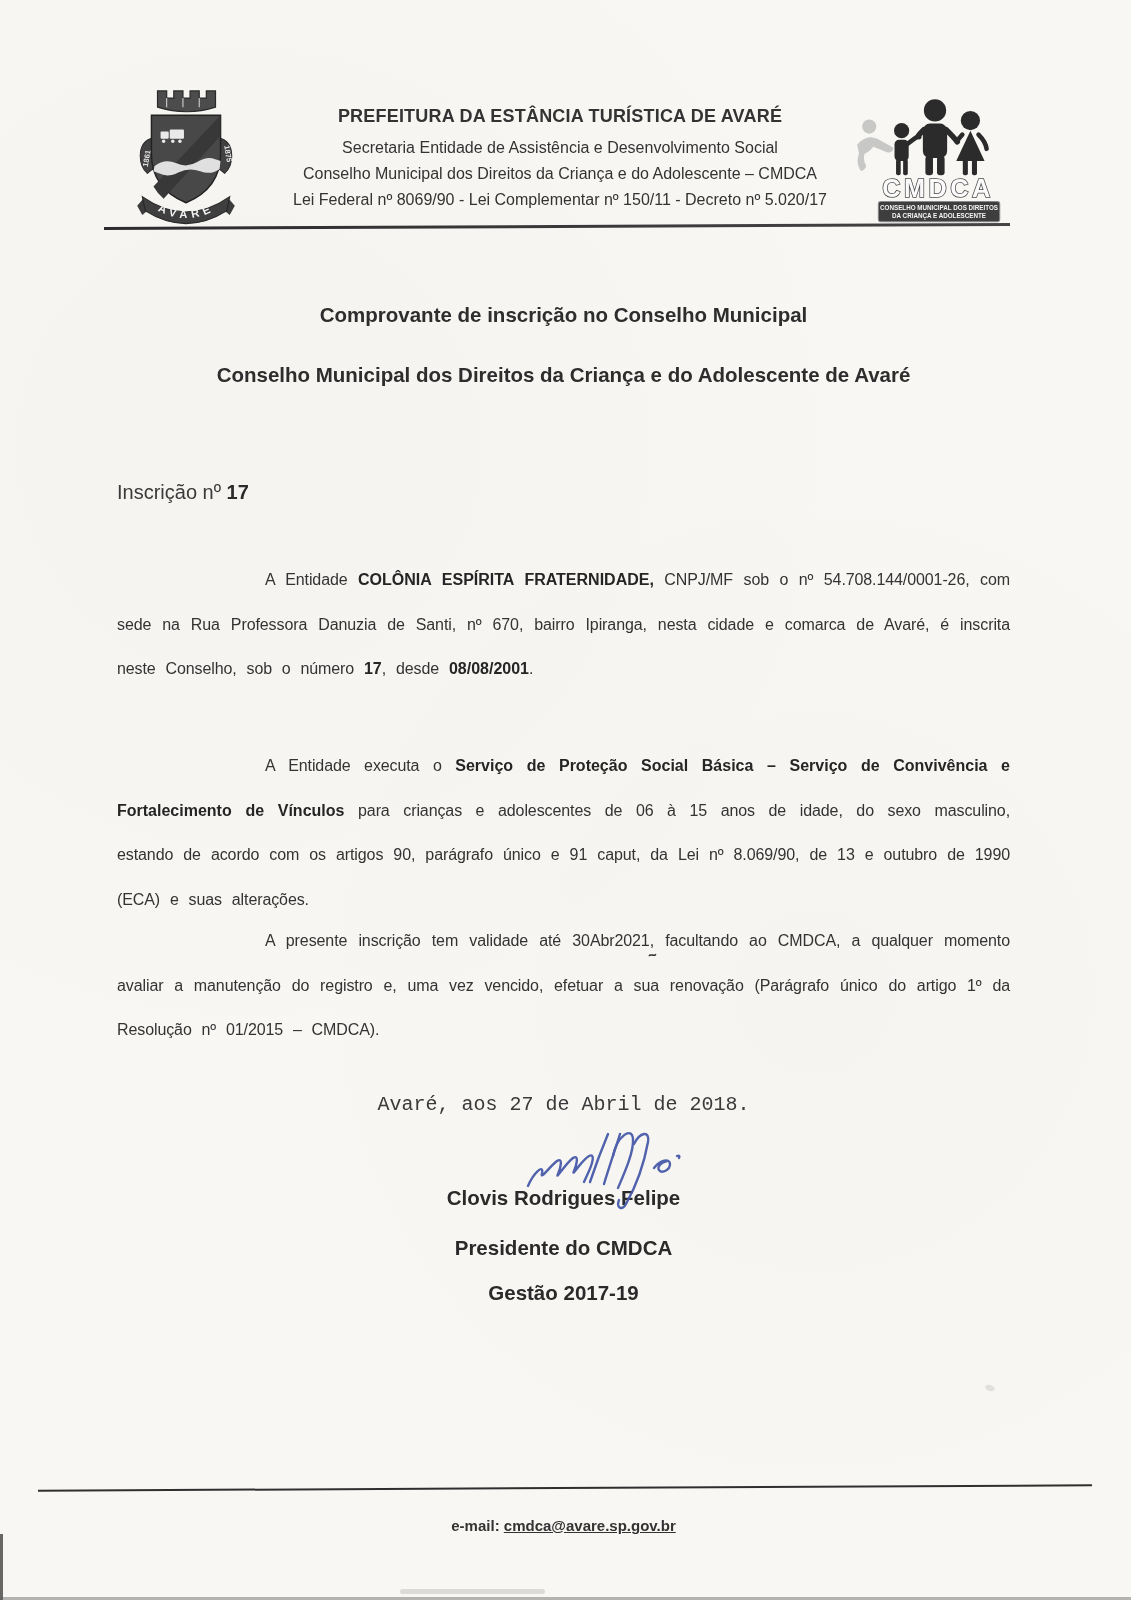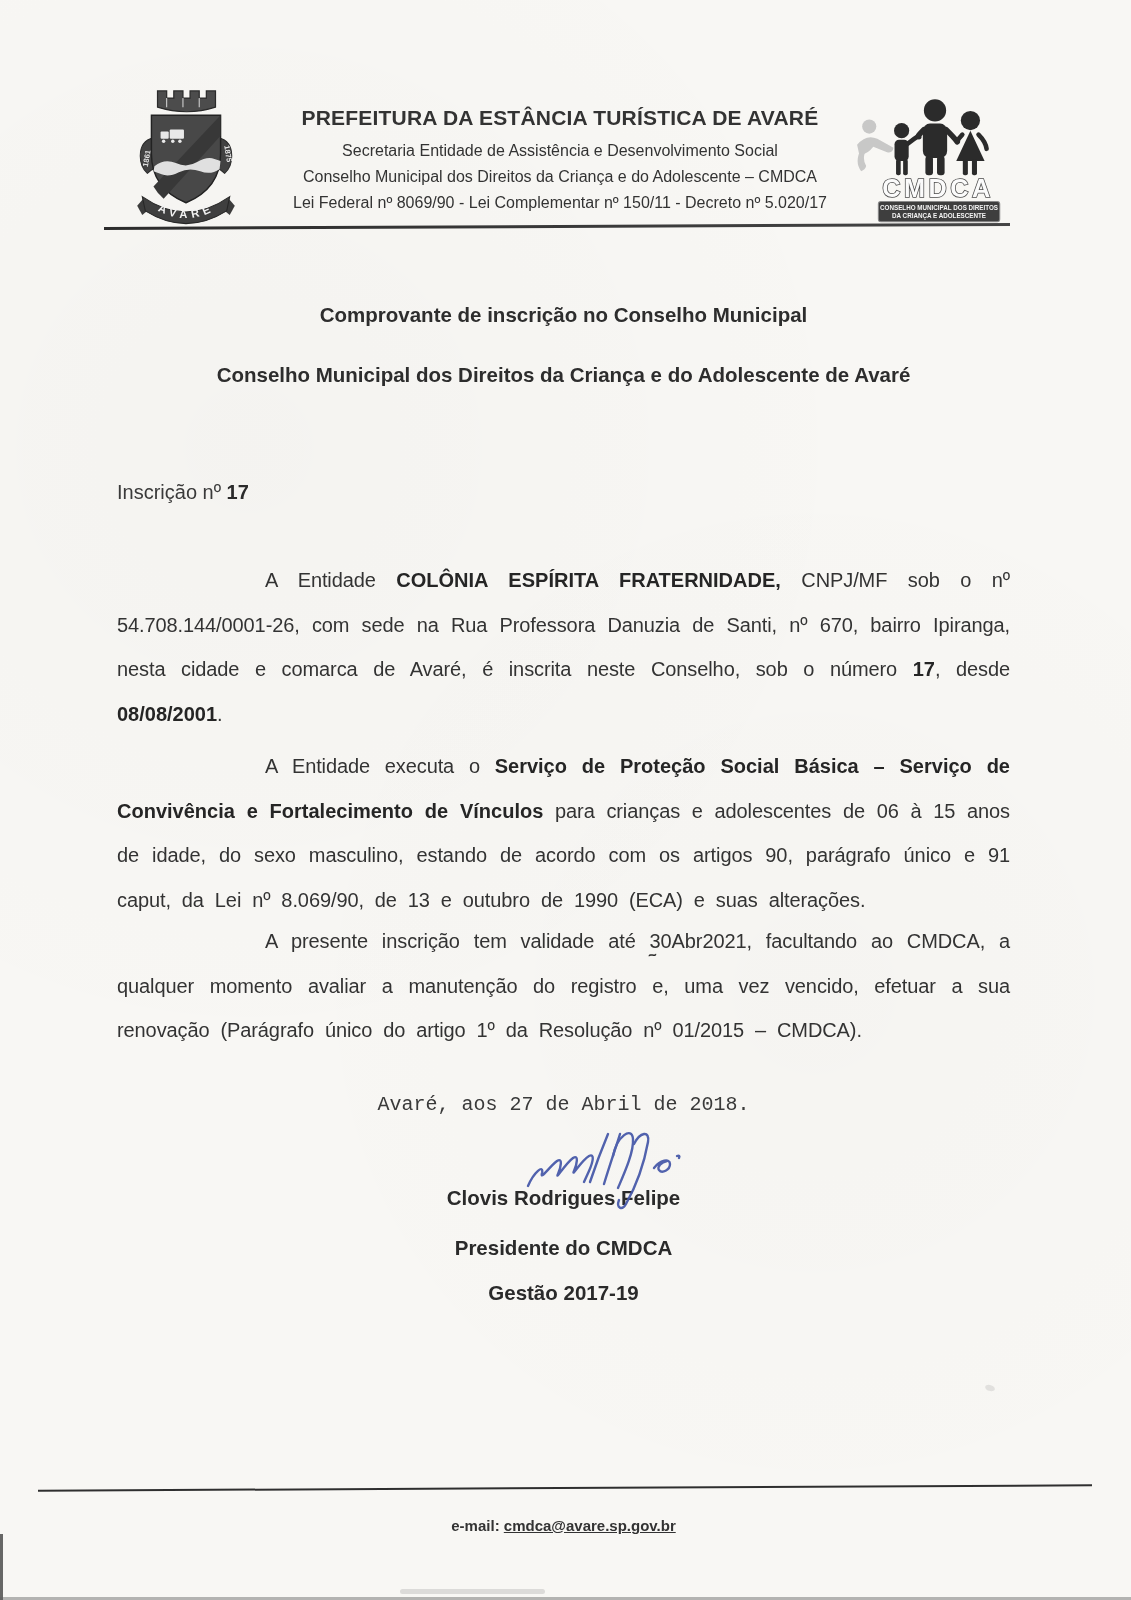--- a/index.html
+++ b/index.html
@@ -13,35 +13,35 @@
       radial-gradient(circle at 72% 62%, rgba(0,0,0,0.012), transparent 45%),
       #f8f7f4;
     overflow:hidden;
     font-family:"Liberation Sans","DejaVu Sans",sans-serif;
     color:#2e2e2e;
   }
   
   .crest-svg { position:absolute; left:126px; top:84px; width:120px; height:146px; }
   .logo-svg  { position:absolute; left:849px; top:96px; width:172px; height:128px; }
   .header-text { position:absolute; left:235px; top:106px; width:650px; text-align:center; color:#333; }
-  .header-text .h1 { font-weight:bold; font-size:21px; letter-spacing:.2px; margin-bottom:8px; }
+  .header-text .h1 { font-weight:bold; font-size:18px; letter-spacing:.2px; margin-bottom:8px; }
   .header-text .h2 { font-size:16px; line-height:26px; }
   .header-rule { position:absolute; left:104px; top:225px; width:906px; height:2.6px;
     background:linear-gradient(to right,#2c2c2c,#454545); transform:rotate(-0.25deg); }
   
   .title { position:absolute; left:117px; width:893px; text-align:center;
     font-weight:bold; font-size:20.5px; color:#2d2d2d; }
   .title1 { top:303px; }
   .title2 { top:363px; }
   .inscription { position:absolute; left:117px; top:481px; width:893px;
     text-align:left; font-size:20px; color:#3a3a3a; }
   .inscription b { color:#2b2b2b; }
   
   .para { position:absolute; left:117px; width:893px;
-    font-size:20px; line-height:44.5px; text-align:justify; text-indent:148px;
+    font-size:16px; line-height:44.5px; text-align:justify; text-indent:148px;
     word-spacing:5.5px; letter-spacing:-0.1px; color:#333; }
   .para b { color:#252525; letter-spacing:0; }
   .p1 { top:558px; }
   .p2 { top:744px; }
   .p3 { top:919px; }
   .tilde-mark { position:absolute; left:648px; top:946px; font-size:15px; font-weight:bold;
     color:#2c2c2c; transform:rotate(-10deg); }
   
   .center-line { position:absolute; left:117px; width:893px; text-align:center; }
   .date-line { top:1093px; font-size:20px; color:#3a3a3a;font-family:Liberation Mono, monospace; }

